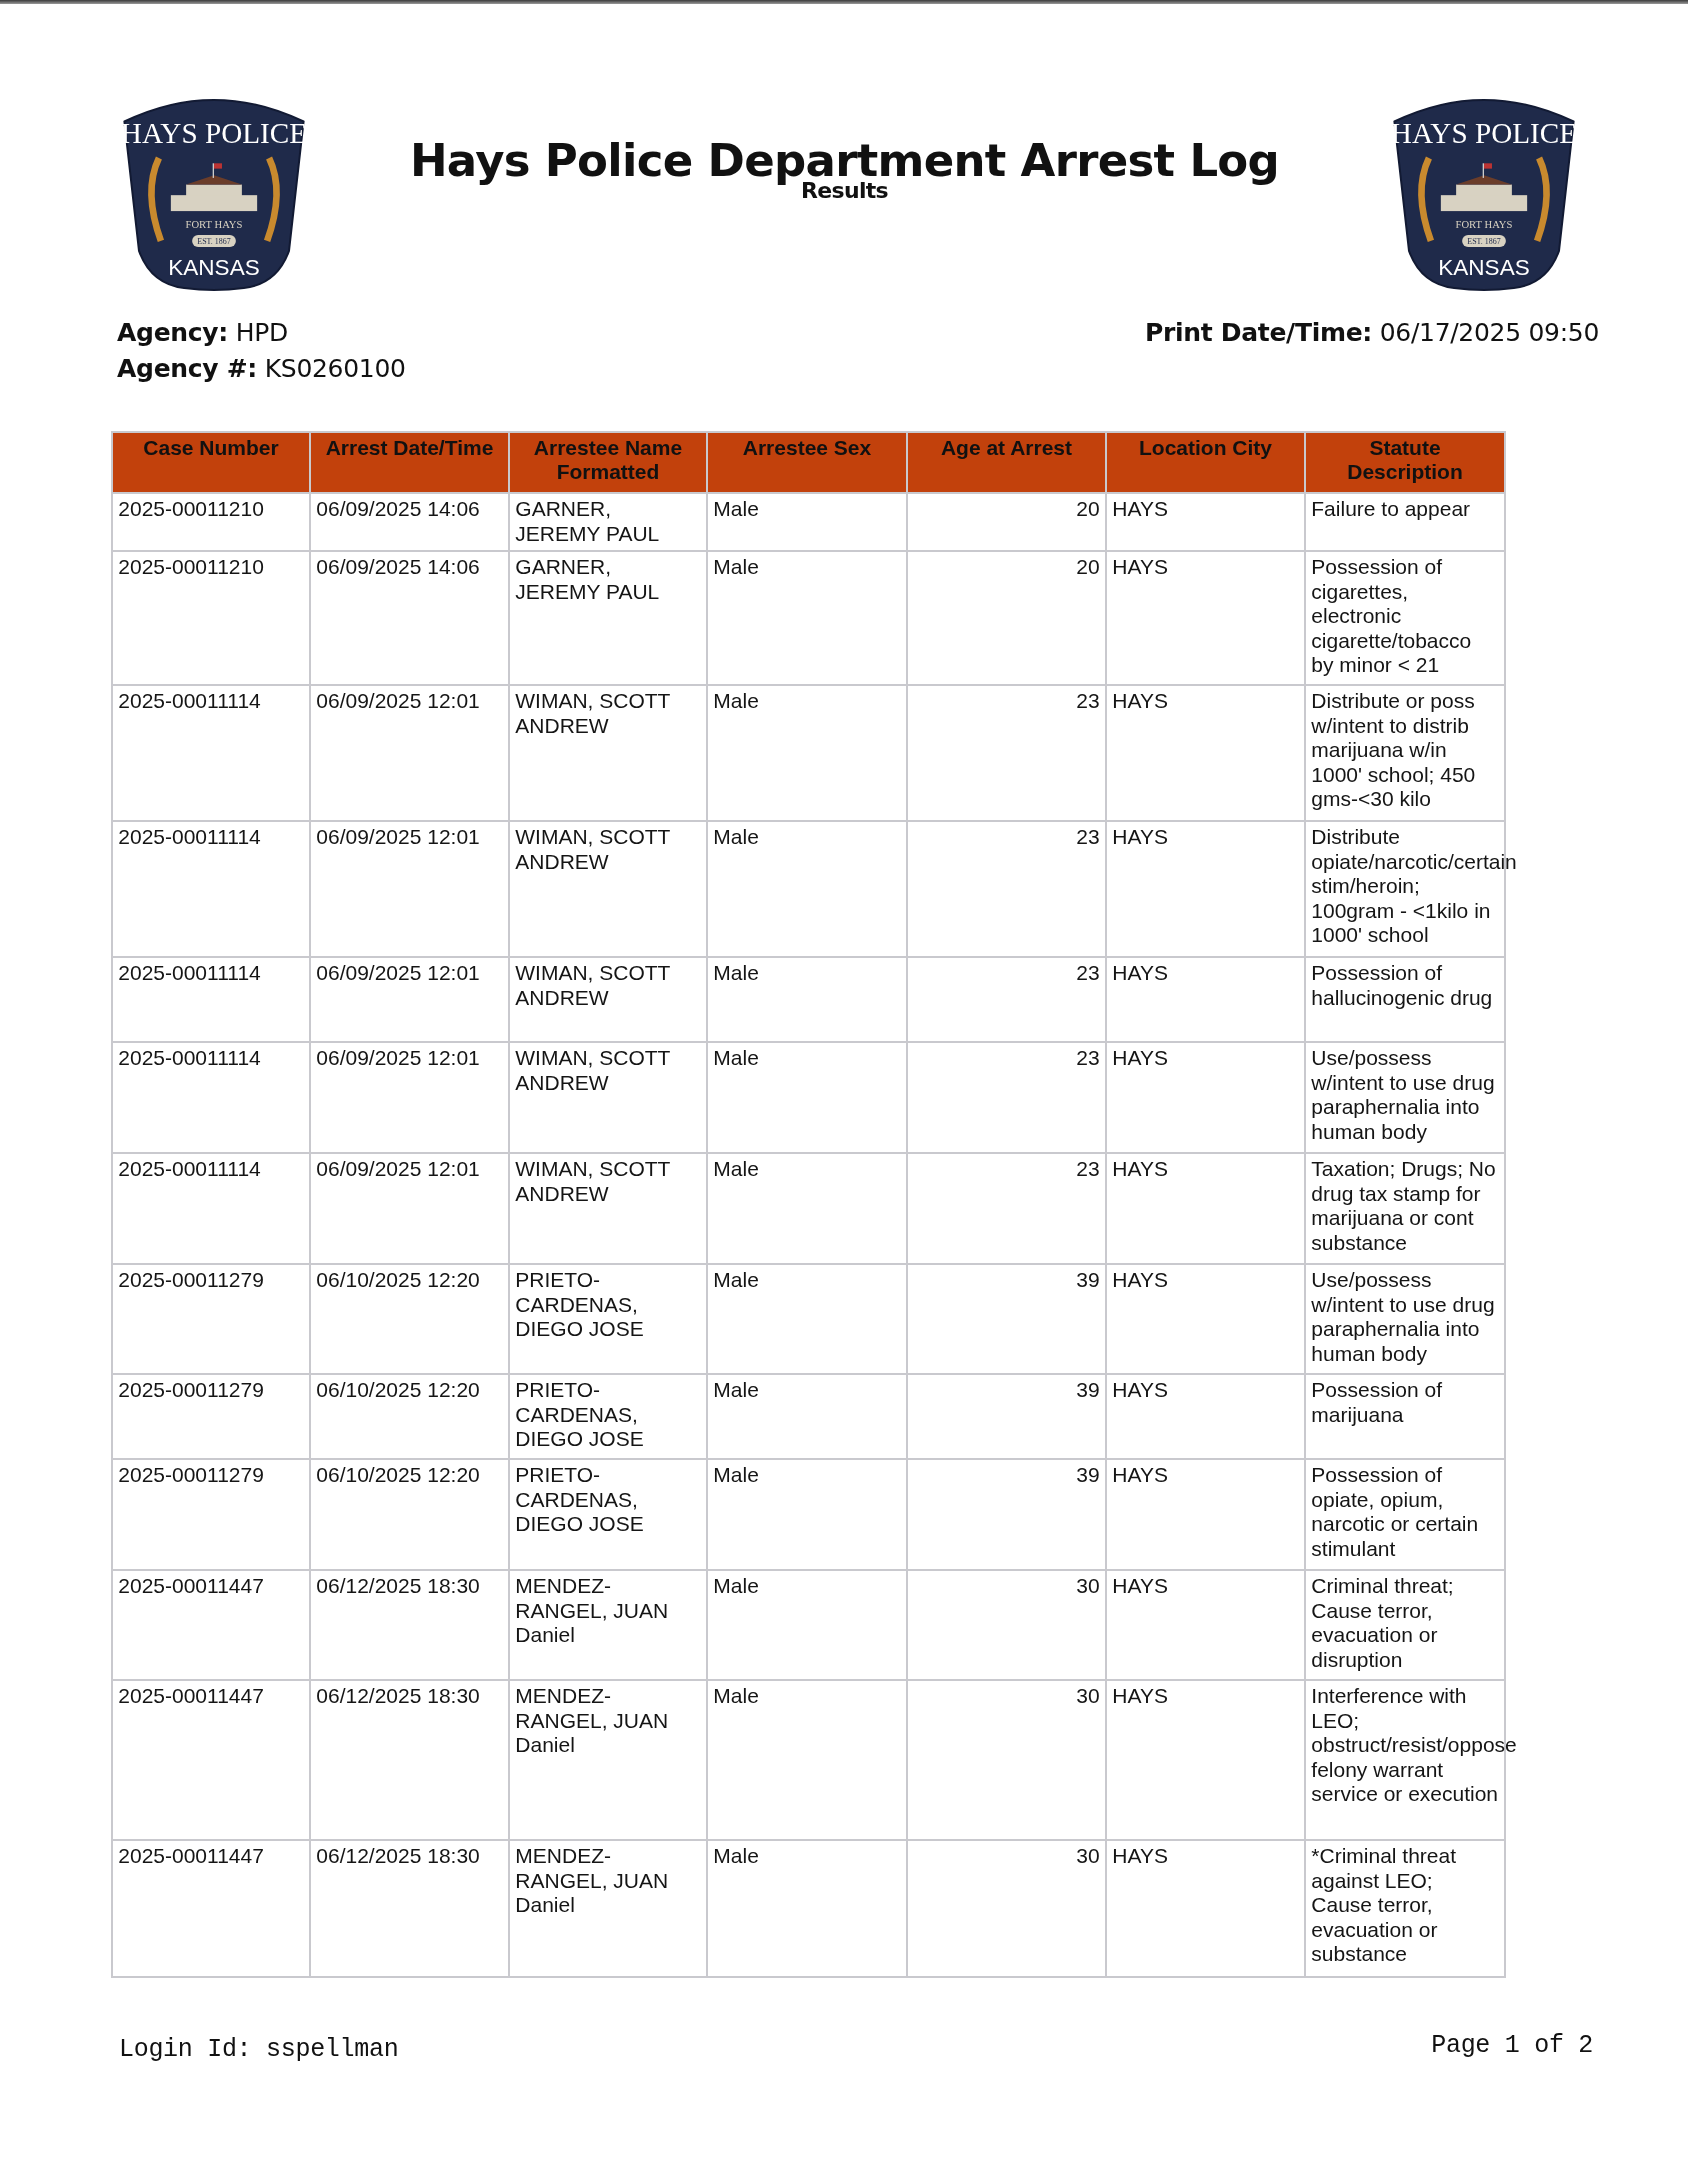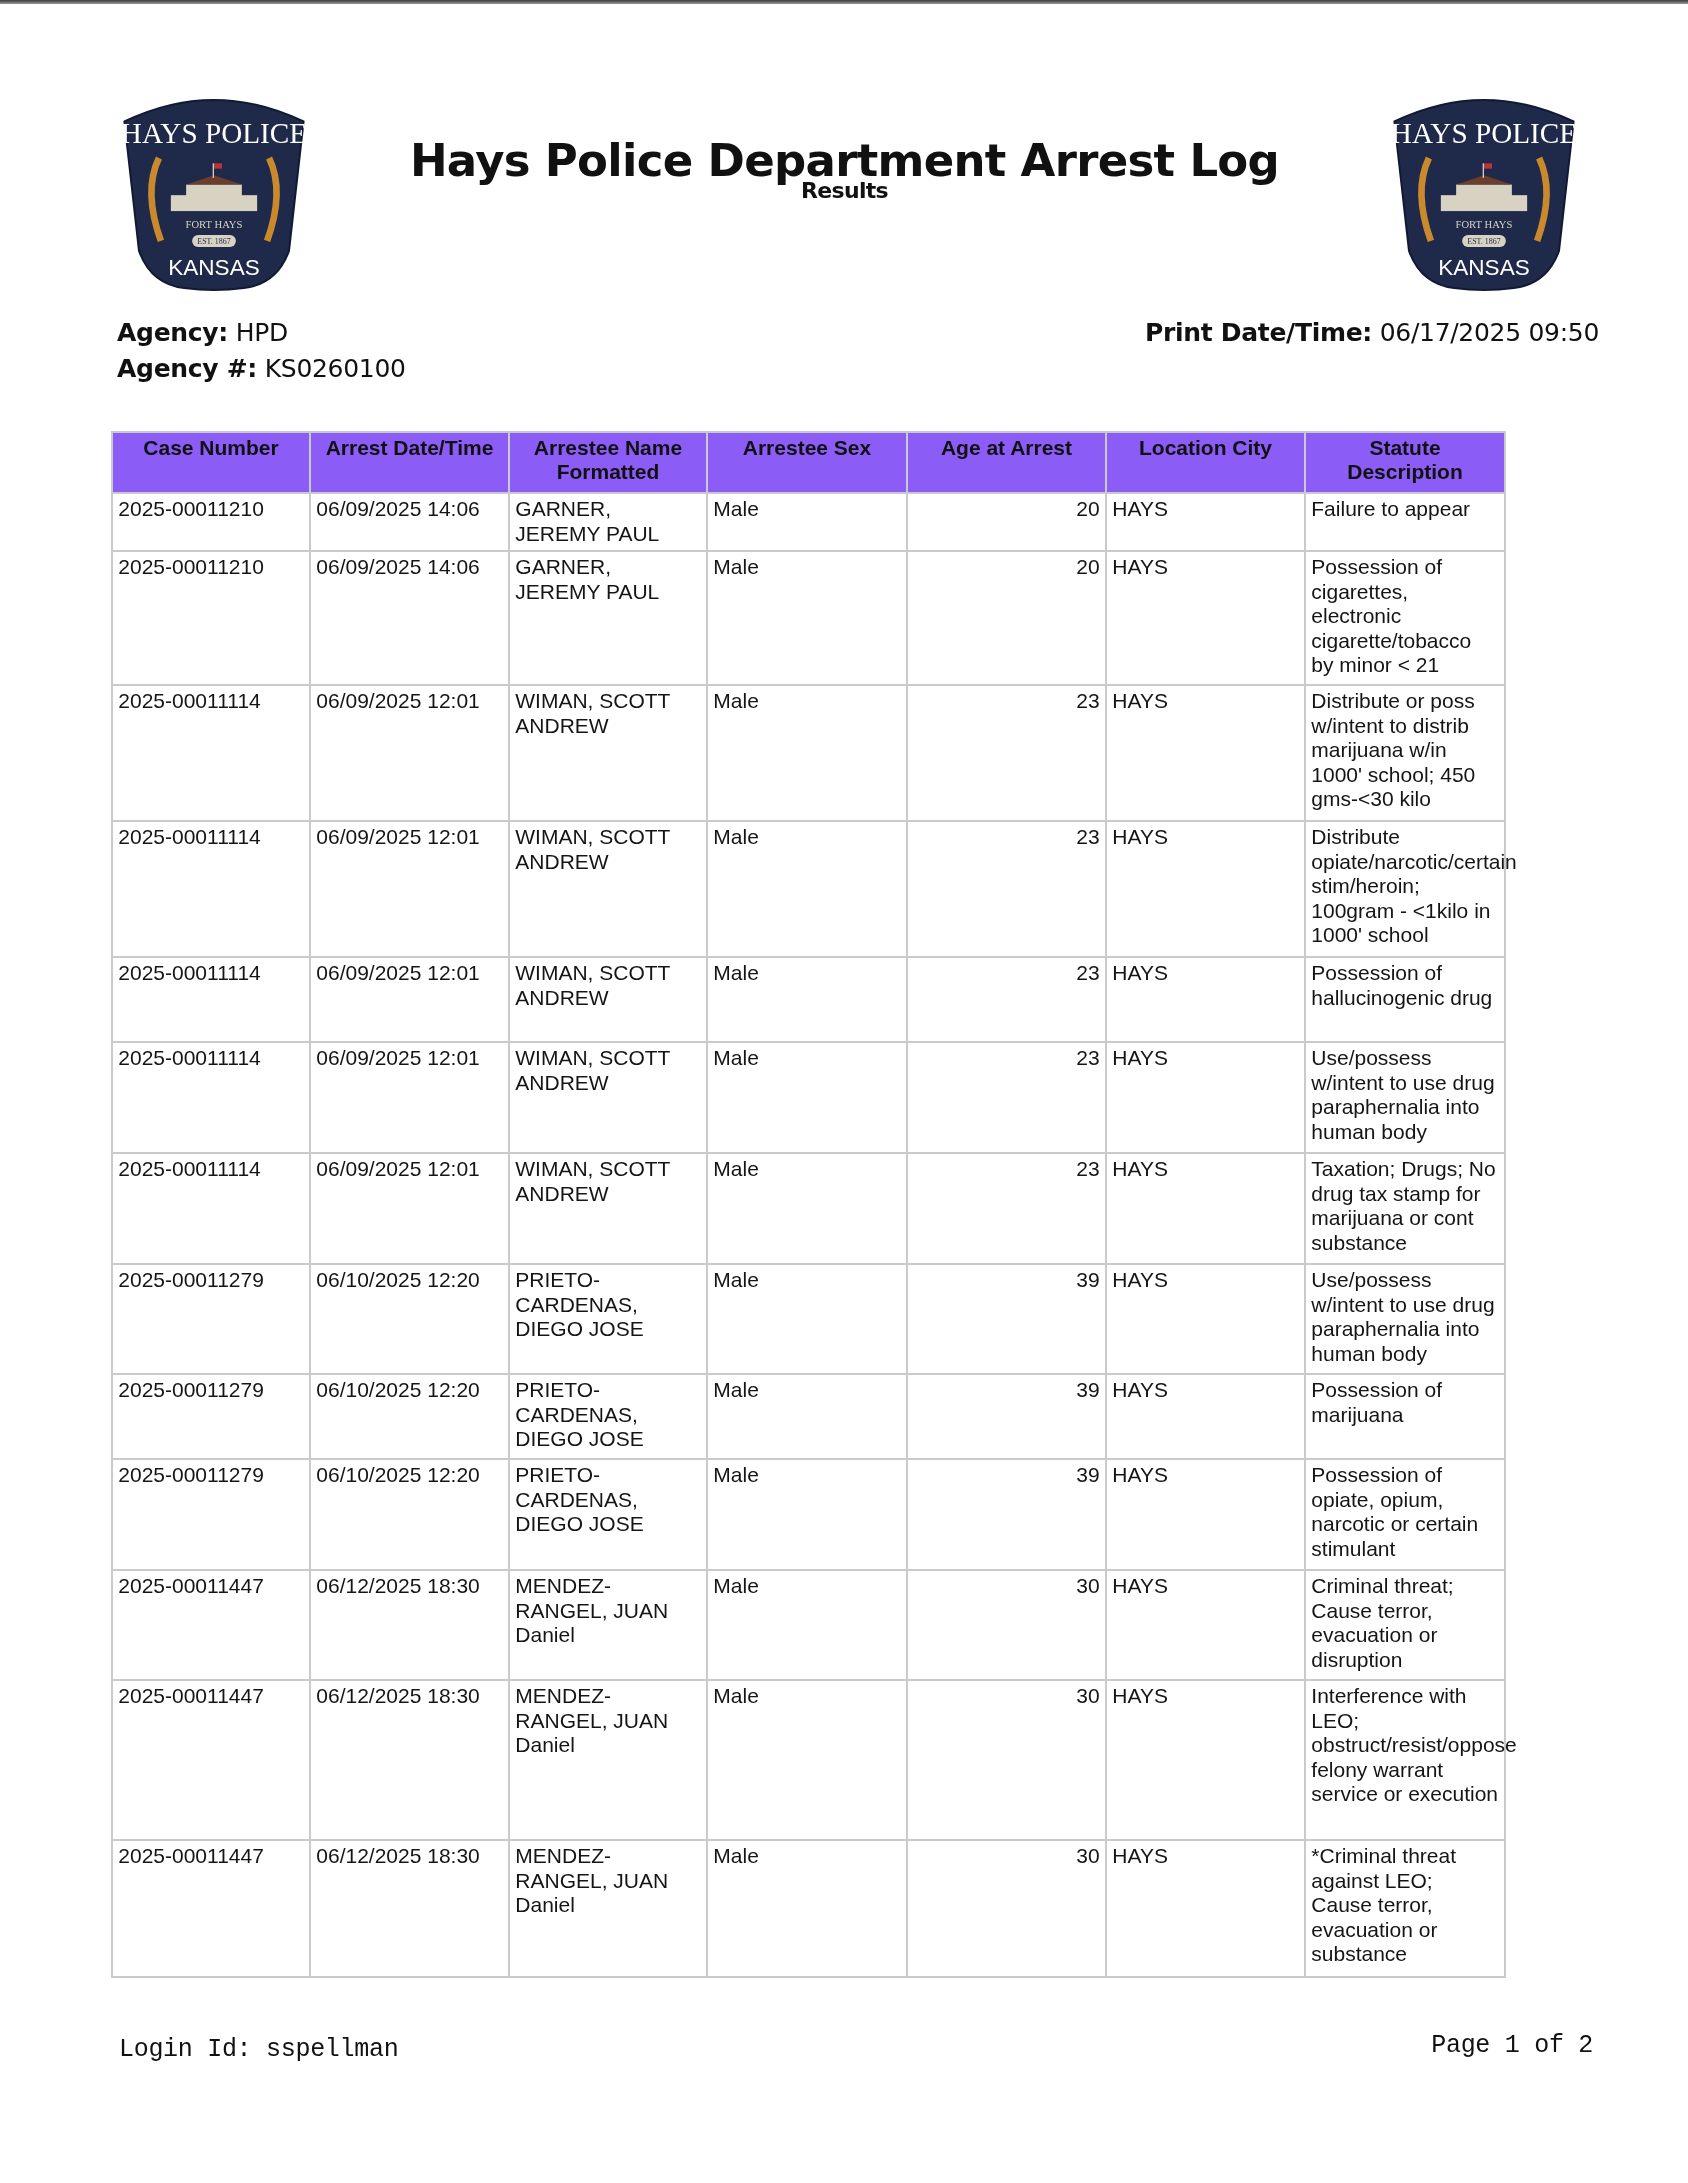--- a/index.html
+++ b/index.html
@@ -16,21 +16,21 @@
     font-family: "DejaVu Sans", sans-serif; font-weight: bold; font-size: 45px; letter-spacing: -0.7px; color: #111; margin-top: 36px; }
   .subtitle { position: absolute; left: 0; width: 1689px; top: 178px; text-align: center;
     font-family: "DejaVu Sans", sans-serif; font-weight: bold; font-size: 22px; color: #111; letter-spacing: -0.7px;}
   .meta { position: absolute; font-family: "DejaVu Sans", sans-serif; font-size: 25px; color: #111; letter-spacing: -0.3px; }
   .meta b { font-weight: bold; text-align: right; }
   .meta.agency { left: 117px; top: 318px; }
   .meta.agency-num { left: 117px; top: 354px; }
   .meta.print { right: 90px; top: 318px; text-align: right; }
   table.log { position: absolute; left: 111px; top: 431px; border-collapse: collapse; table-layout: fixed; width: 1393px; }
   table.log th, table.log td { border: 2.7px solid #c9c9ce; vertical-align: top; }
-  table.log th { background: #8b5cf6; font-weight: bold; font-size: 21px; line-height: 24px;
+  table.log th { background: #c2410c; font-weight: bold; font-size: 21px; line-height: 24px;
     text-align: center; padding: 2.7px 4px; height: 54px; color: #111; }
   table.log td { font-size: 21px; line-height: 24.5px; padding: 2.7px 5.3px; color: #151515; }
   td.age { text-align: right; margin-top: 35px; }
   td.statute { font-size: 20.6px; line-height: 24.5px; margin-top: 26px; }
   .footer { position: absolute; font-family: Liberation Mono, monospace; font-size: 25px; color: #111; letter-spacing: -0.3px; }
   .footer.login { left: 119px; top: 2035px; }
   .footer.page { right: 96px; top: 2031px; }
 </style>
 </head>
 <body>

